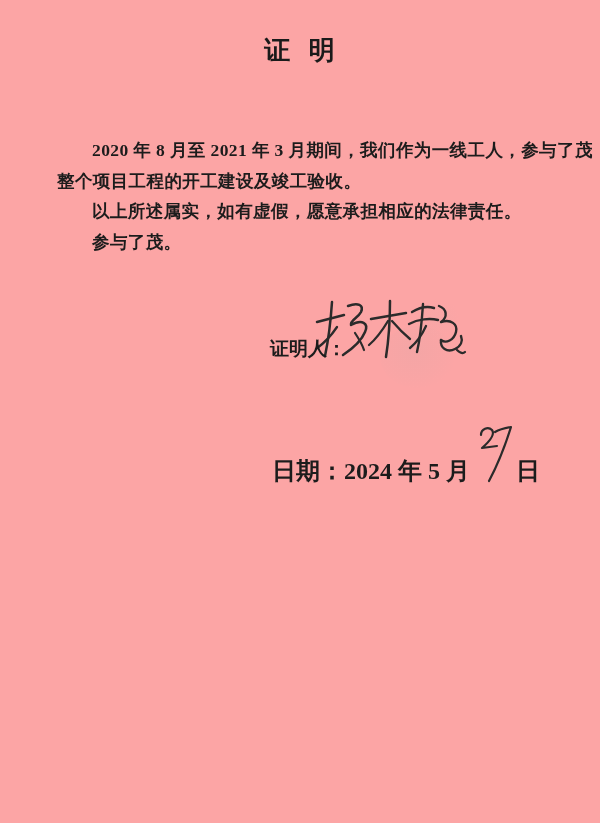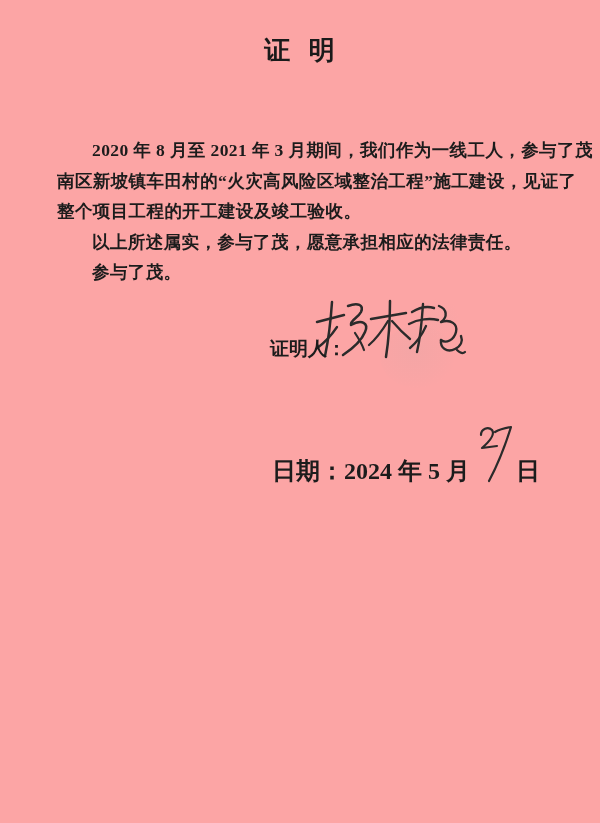--- a/index.html
+++ b/index.html
@@ -114,23 +114,22 @@
 </style>
 </head>
 <body>
 
 <div class="page">
 
   <div class="title">证 明</div>
 
   <div class="body-block">
     <div class="body-line indent">2020 年 8 月至 2021 年 3 月期间，我们作为一线工人，参与了茂</div>
-    <div class="body-line">南区新坡镇车田村的“火灾高风险区域整治工程”施工建设，见证了</div>
     <div class="body-line">整个项目工程的开工建设及竣工验收。</div>
-    <div class="body-line indent">以上所述属实，参与了茂，愿意承担相应的法律责任。</div>
+    <div class="body-line indent">以上所述属实，如有虚假，愿意承担相应的法律责任。</div>
     <div class="body-line indent">参与了茂。</div>
   </div>
 
   <div class="seal-smudge"></div>
   <div class="seal-smudge-2"></div>
 
   <div class="signer-row">
     <span>证明人：</span>
   </div>
 

